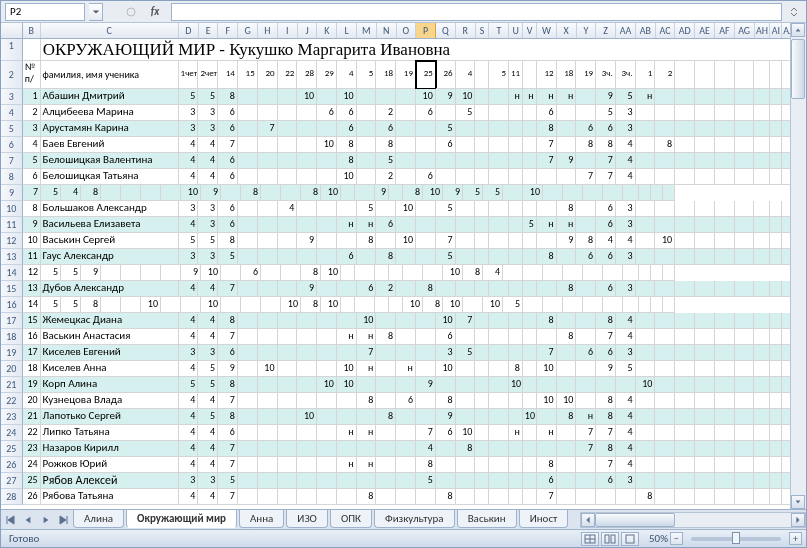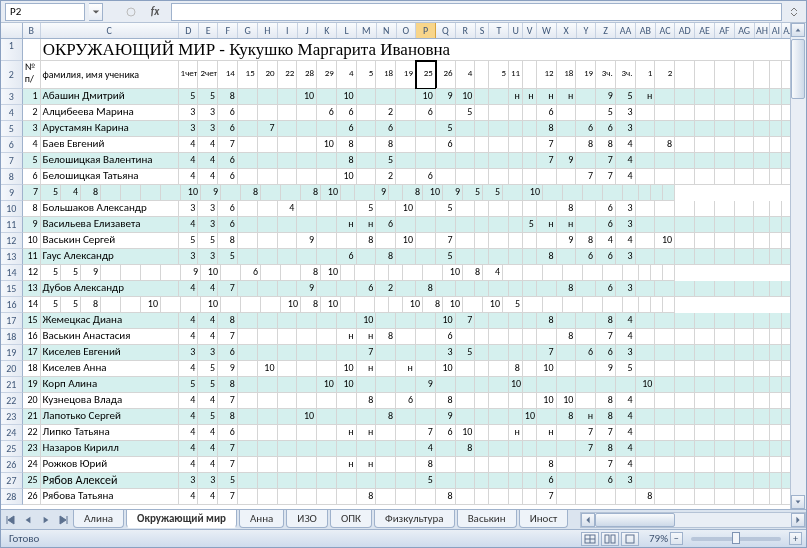--- a/index.html
+++ b/index.html
@@ -1259,21 +1259,21 @@
             <rect x="1" y="1" width="4" height="8" fill="none" stroke="#5c718f"></rect>
             <rect x="7" y="1" width="4" height="8" fill="none" stroke="#5c718f"></rect>
           </svg>
         </div>
     <div class="viewbtn">
           <svg width="12" height="10" viewBox="0 0 12 10">
             <rect x="2" y="1" width="8" height="8" fill="none" stroke="#5c718f"></rect>
           </svg>
         </div>
     <span style="width:6px"></span>
-    <span>79%</span>
+    <span>50%</span>
     <div class="zoom-btn">−</div>
     <div class="zoom-sl">
           <div class="zoom-th"></div>
         </div>
     <div class="zoom-btn">+</div>
   </div>
 </div>
 
 </div>
 

